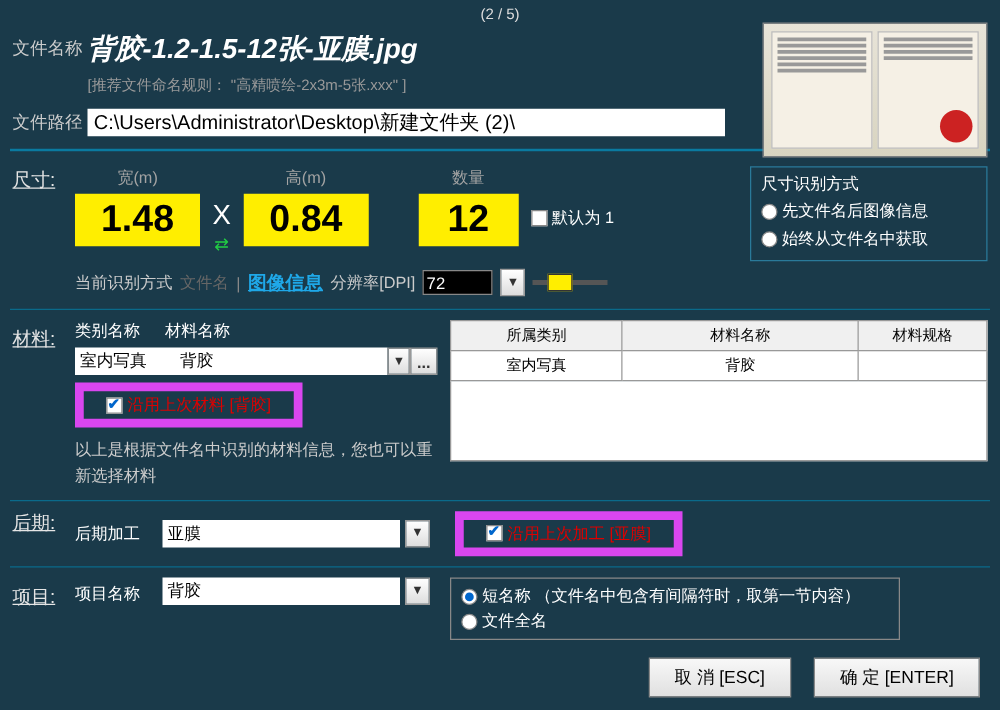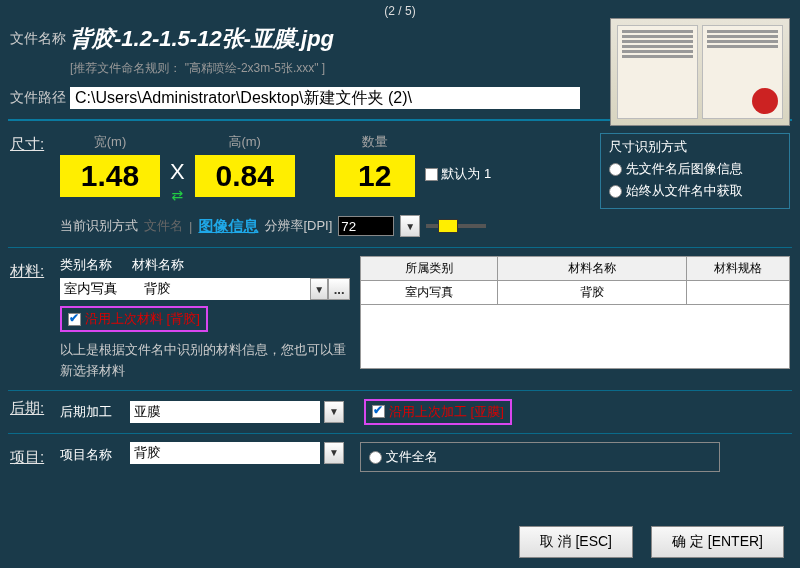--- a/index.html
+++ b/index.html
@@ -71,21 +71,21 @@
   .mat-left { width: 290px;}
   .mat-head { display:flex; gap:20px; padding-bottom:4px;}
   .combo-row { display:flex;}
   .combo { background:#fff; color:#000; height:22px; border:none; padding:0 4px;}
   .combo.cat { width:80px;}
   .combo.mat { width:170px;}
   .combo.post { width:190px; margin-right:4px;}
   .combo.proj { width:190px; margin-right:4px;}
   .dd-arrow { width:20px; height:22px; background:linear-gradient(#fff,#ddd); border:1px solid #999; color:#333; display:inline-flex; align-items:center; justify-content:center; font-size:10px;}
   .dots-btn { width:24px; height:22px; background:linear-gradient(#fff,#ddd); border:1px solid #999; color:#333; font-weight:bold; display:inline-flex; align-items:center; justify-content:center;}
-  .redbox { border:2px solid #d946ef; display:inline-flex; align-items:center; padding:2px 6px; margin-top:6px;}
+  .redbox { border:7px solid #d946ef; display:inline-flex; align-items:center; padding:2px 18px; margin-top:6px;}
   .redtext { color:#d00; font-size:13px; margin-left:4px;}
   .hint-text { color:#ccc; font-size:13px; margin-top:8px; line-height:1.6;}
   .mat-right { flex:1;}
   .mat-right-head { color:#eee; padding-bottom:4px;}
   table.mat-table { width:100%; border-collapse:collapse; background:#fff; color:#000;}
   table.mat-table th, table.mat-table td { border:1px solid #999; padding:3px 6px; font-size:12px; text-align:center; font-weight:normal;}
   table.mat-table th { background:#f0f0f0;}
   .table-body { height:64px; background:#fff; border:1px solid #999; border-top:none; overflow:auto;}
   .proj-radios { border:1px solid #888; padding:4px 8px; width:360px;}
   .proj-radios label { display:block; padding:1px 0;}
@@ -244,20 +244,21 @@
   <div class="section-label">项目:</div>
   <span style="width:70px; padding-top:4px;">项目名称</span>
   <div>
     <div class="combo-row">
       <input class="combo proj" value="背胶" style="">
       <span class="dd-arrow">▼</span>
     </div>
   </div>
   <span style="width:16px;"></span>
   <div class="proj-radios">
+    <label><span class="radio checked"></span> <span>短名称    （文件名中包含有间隔符时，取第一节内容）</span></label>
     <label><span class="radio"></span> <span>文件全名</span></label>
   </div>
 </div>
 
 <div class="btn-row">
   <button class="btn">取 消  [ESC]</button>
   <button class="btn">确 定  [ENTER]</button>
 </div>
 
 </body></html>

